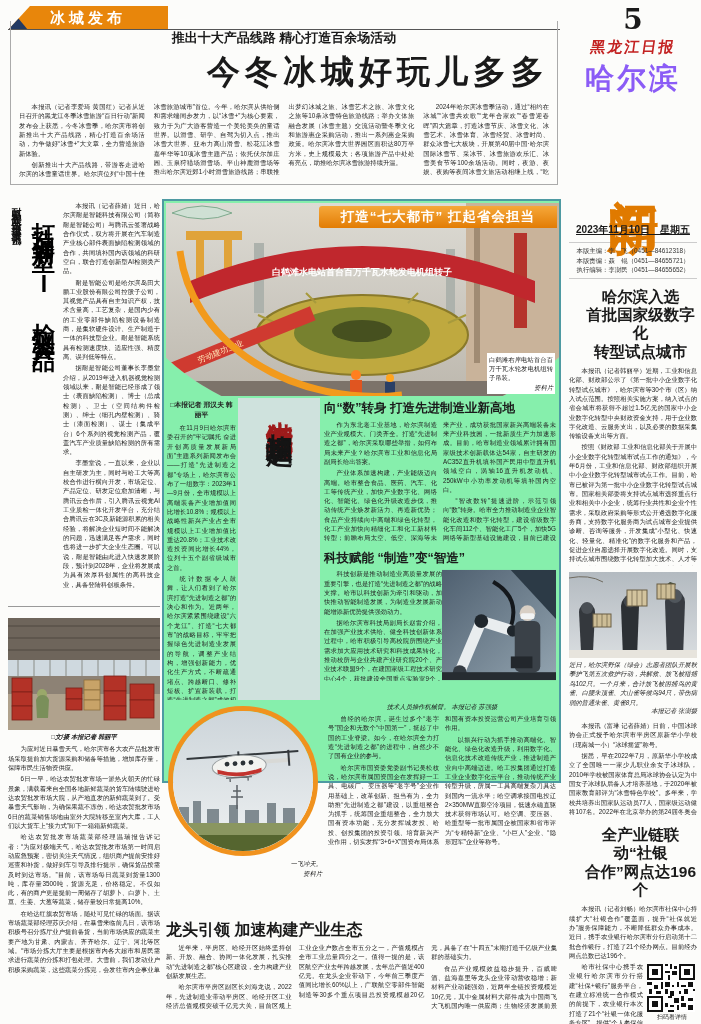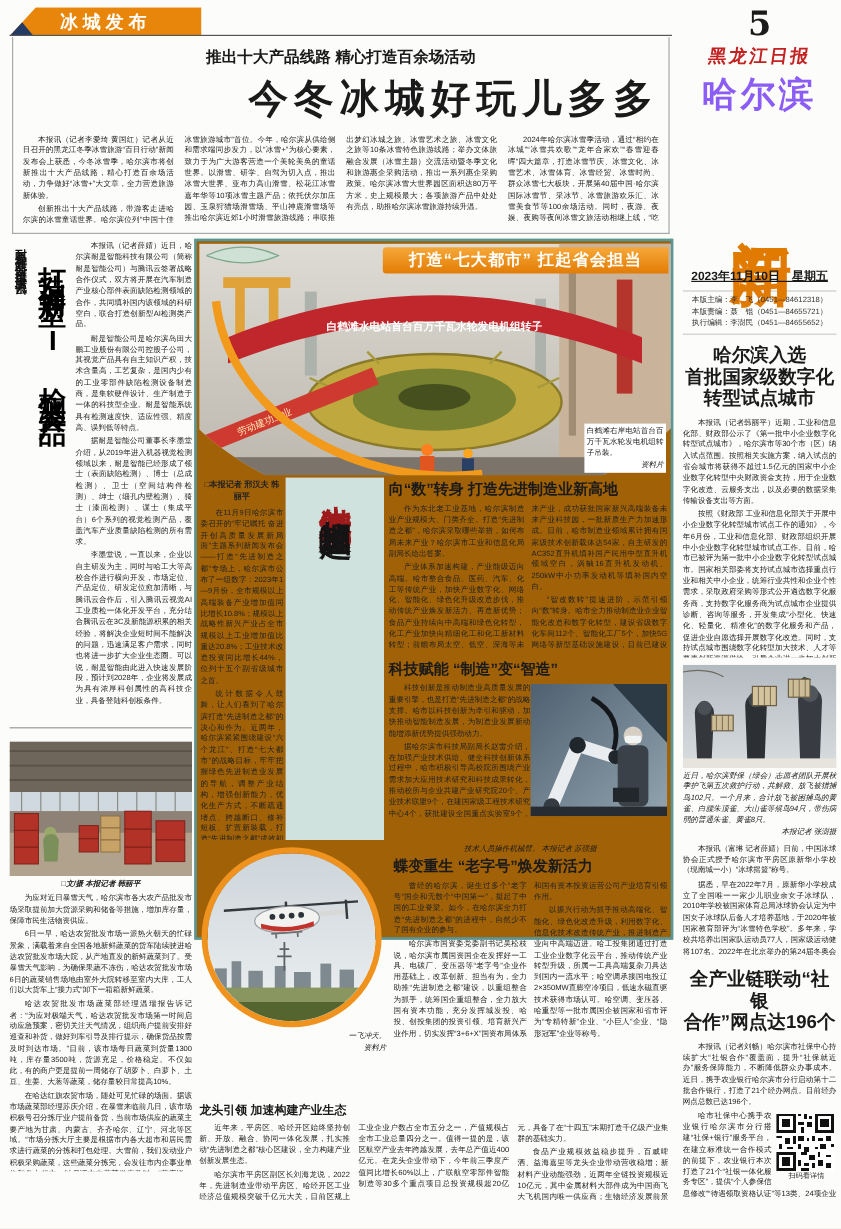--- a/index.html
+++ b/index.html
@@ -7,56 +7,56 @@
         font-family:"Liberation Sans","DejaVu Sans",sans-serif;color:#1a1a1a;overflow:hidden;}
   p{margin:0 0 2px 0;text-indent:2em;}
   .small{font-size:6.3px;line-height:1.48;text-align:justify;color:#222;}
   
   .flag{position:absolute;left:8px;top:6px;width:160px;height:24px;background:#e8860b;
         clip-path:polygon(22px 0,100% 0,100% 100%,0 100%);display:flex;align-items:center;justify-content:center;}
   .flag-tri{position:absolute;left:0;top:0;width:0;height:0;border-bottom:24px solid #233a63;border-right:20px solid transparent;}
   .flag-text{color:#fff;font-weight:bold;font-size:15px;letter-spacing:4px;position:relative;}
   .toprule{position:absolute;left:8px;top:29px;width:552px;border-top:1.5px solid #555;}
   
-  .topbox{position:absolute;left:10px;top:31px;width:548px;height:164px;border:1px solid #aaa;border-top:none;
+  .topbox{position:absolute;left:10px;top:21px;width:548px;height:164px;border:1px solid #aaa;border-top:none;
           padding:6px 8px 4px 8px;box-sizing:border-box;}
   .kicker{text-align:center;font-weight:bold;font-size:13px;margin-top:2px;}
   .mainhead{text-align:right;font-weight:900;font-size:33px;letter-spacing:5px;margin:3px 0 7px 0;font-family:"DejaVu Sans","Liberation Sans",sans-serif;}
   .topcols{column-count:4;column-gap:9px;height:82px;overflow:hidden;}
   
   .sidebar{position:absolute;left:563px;top:0;width:138px;height:1024px;padding:6px 4px 0 6px;box-sizing:border-box;}
   .pageno{text-align:center;font-size:28px;font-weight:bold;font-family:"DejaVu Serif","Liberation Serif",serif;line-height:1;}
   .paper{text-align:center;color:#c32222;font-weight:bold;font-size:15px;letter-spacing:2px;
          font-family:"DejaVu Serif","Liberation Serif",serif;transform:skewX(-8deg);margin-top:4px;}
   .city{text-align:center;color:#8b5cf6;font-weight:900;font-size:29px;letter-spacing:3px;margin-top:2px;}
   .word{color:#e07a00;font-weight:900;font-size:52px;line-height:1.02;writing-mode:vertical-rl;text-orientation:upright;
         margin:4px auto 0 auto;height:112px;display:block;text-align:center;}
   .wordwrap{display:flex;justify-content:center;}
   .sdate{text-align:center;font-weight:bold;font-size:10px;margin-top:8px;text-decoration:underline;}
   .editors{margin-top:5px;border-top:1px solid #ccc;border-bottom:1px solid #ccc;padding:3px 0;}
   .editors div{font-size:6.4px;line-height:1.5;text-align:center;color:#333;}
-  .shead{text-align:center;font-weight:900;font-size:15.5px;line-height:1.18;margin-top:9px;}
+  .shead{text-align:center;font-weight:900;font-size:15.5px;line-height:1.18;margin-top:9px;margin-left:15px;}
   .stext{margin-top:5px;overflow:hidden;}
   .photo{width:100%;display:block;margin-top:6px;}
   .cap{font-size:6.3px;line-height:1.5;text-align:justify;color:#222;margin-top:2px;font-style:italic;}
   .credit{text-align:right;font-style:italic;font-size:6.3px;color:#222;}
   .qrwrap{float:right;width:50px;margin:2px 0 0 4px;text-align:center;}
   .qrcap{font-size:6px;color:#333;margin-top:1px;}
   
   .leftcol{position:absolute;left:8px;top:199px;width:152px;height:818px;}
   .aistory{display:flex;height:408px;border-bottom:1px solid #999;padding-bottom:4px;box-sizing:border-box;}
   .ai-side{writing-mode:vertical-rl;text-orientation:upright;font-size:10px;font-weight:bold;letter-spacing:3px;color:#111;width:15px;}
   .ai-title{writing-mode:vertical-rl;text-orientation:upright;font-weight:900;font-size:23px;letter-spacing:7px;width:37px;color:#000;padding-top:4px;}
   .ai-body{flex:1;padding:2px 0 0 3px;overflow:hidden;}
   .farm{padding-top:5px;}
   .farmhead{text-align:center;font-weight:900;font-size:14.5px;line-height:1.2;}
   .farmtext{height:232px;overflow:hidden;margin-top:3px;}
   
   .feature{position:absolute;left:162px;top:199px;width:399px;height:584px;border:2px solid #4e9aa2;box-sizing:border-box;
-           background:#a16207;padding:2px;}
+           background:#86efac;padding:2px;}
   .rowA{position:relative;height:193px;}
   .fbanner{position:absolute;right:0;top:3px;width:238px;height:22px;z-index:6;
            background:linear-gradient(180deg,#f6a83a,#e27c04);color:#fff;font-weight:900;font-size:13.5px;
            display:flex;align-items:center;justify-content:center;border-radius:3px 0 0 3px;letter-spacing:1px;}
   .pcap{position:absolute;right:2px;bottom:2px;width:64px;background:#fff;padding:2px;z-index:5;}
   .rowB{display:flex;height:302px;margin-top:2px;}
   .introcol{width:72px;padding:2px 2px 0 1px;box-sizing:border-box;overflow:hidden;}
   .byline{font-size:6.8px;font-weight:bold;text-align:center;margin-bottom:3px;text-indent:0;}
   .strip{width:82px;background:#cfe2dd;display:flex;justify-content:center;padding-top:2px;box-sizing:border-box;}
   .striptext{writing-mode:vertical-rl;text-orientation:upright;font-weight:900;font-size:27px;line-height:1;letter-spacing:2px;}
@@ -408,31 +408,30 @@
             </g>
           </svg>
         </div>
         <div class="helicap">
           <div>一飞冲天。</div>
           <div>资料片</div>
         </div>
       </div>
       <div class="rowCright">
         <div class="robocap">技术人员操作机械臂。 本报记者 苏强摄</div>
-        <div class="sechead">蝶变重生 “老字号”焕发新活力</div>
         <div class="cols2 small sec3text">
           <p>曾经的哈尔滨，诞生过多个“老字号”国企和无数个“中国第一”，挺起了中国的工业脊梁。如今，在哈尔滨全力打造“先进制造之都”的进程中，自然少不了国有企业的参与。</p>
           <p>哈尔滨市国资委党委副书记吴松枝说，哈尔滨市属国资国企在发挥好一工具、电碳厂、变压器等“老字号”企业作用基础上，改革创新、担当有为，全力助推“先进制造之都”建设，以重组整合为抓手，统筹国企重组整合，全力放大国有资本功能，充分发挥城发投、哈投、创投集团的投资引领、培育新兴产业作用，切实发挥“3+6+X”国资布局体系和国有资本投资运营公司产业培育引领作用。</p>
           <p>以振兴行动为抓手推动高端化、智能化、绿色化改造升级，利用数字化、信息化技术改造传统产业，推进制造产业向中高端迈进。哈工投集团通过打造工业企业数字化云平台，推动传统产业转型升级，所属一工具高端复杂刀具达到国内一流水平；哈空调承接国电投辽2×350MW直膨空冷项目，低速永磁直驱技术获得市场认可。哈空调、变压器、哈重型等一批市属国企被国家和省市评为“专精特新”企业、“小巨人”企业、“隐形冠军”企业等称号。</p>
         </div>
       </div>
     </div>
 
     <div class="rowD">
-      <div class="sechead" style="font-size:10px;">龙头引领 加速构建产业生态</div>
+      <div class="sechead" style="font-size:16px;">龙头引领 加速构建产业生态</div>
       <div class="cols3 small">
         <p>近年来，平房区、哈经开区始终坚持创新、开放、融合、协同一体化发展，扎实推动“先进制造之都”核心区建设，全力构建产业创新发展生态。</p>
         <p>哈尔滨市平房区副区长刘海龙说，2022年，先进制造业带动平房区、哈经开区工业经济总值规模突破千亿元大关，目前区规上工业企业户数占全市五分之一，产值规模占全市工业总量四分之一。值得一提的是，该区航空产业去年跨越发展，去年总产值近400亿元。在龙头企业带动下，今年前三季度产值同比增长60%以上，广联航空零部件智能制造等30多个重点项目总投资规模超20亿元，具备了在“十四五”末期打造千亿级产业集群的基础实力。</p>
         <p>食品产业规模效益稳步提升，百威啤酒、益海嘉里等龙头企业带动营收稳增；新材料产业动能强劲，近两年全链投资规模近10亿元，其中金属材料大部件成为中国商飞大飞机国内唯一供应商；生物经济发展前景广阔，今年，思憧生物、国业医药等14个重点项目相继开工建设，围绕哈兽研打造的环哈兽研创新生态圈产业核心竞争力不断提升。</p>
       </div>
     </div>
 
   </div>
 </div>
 

